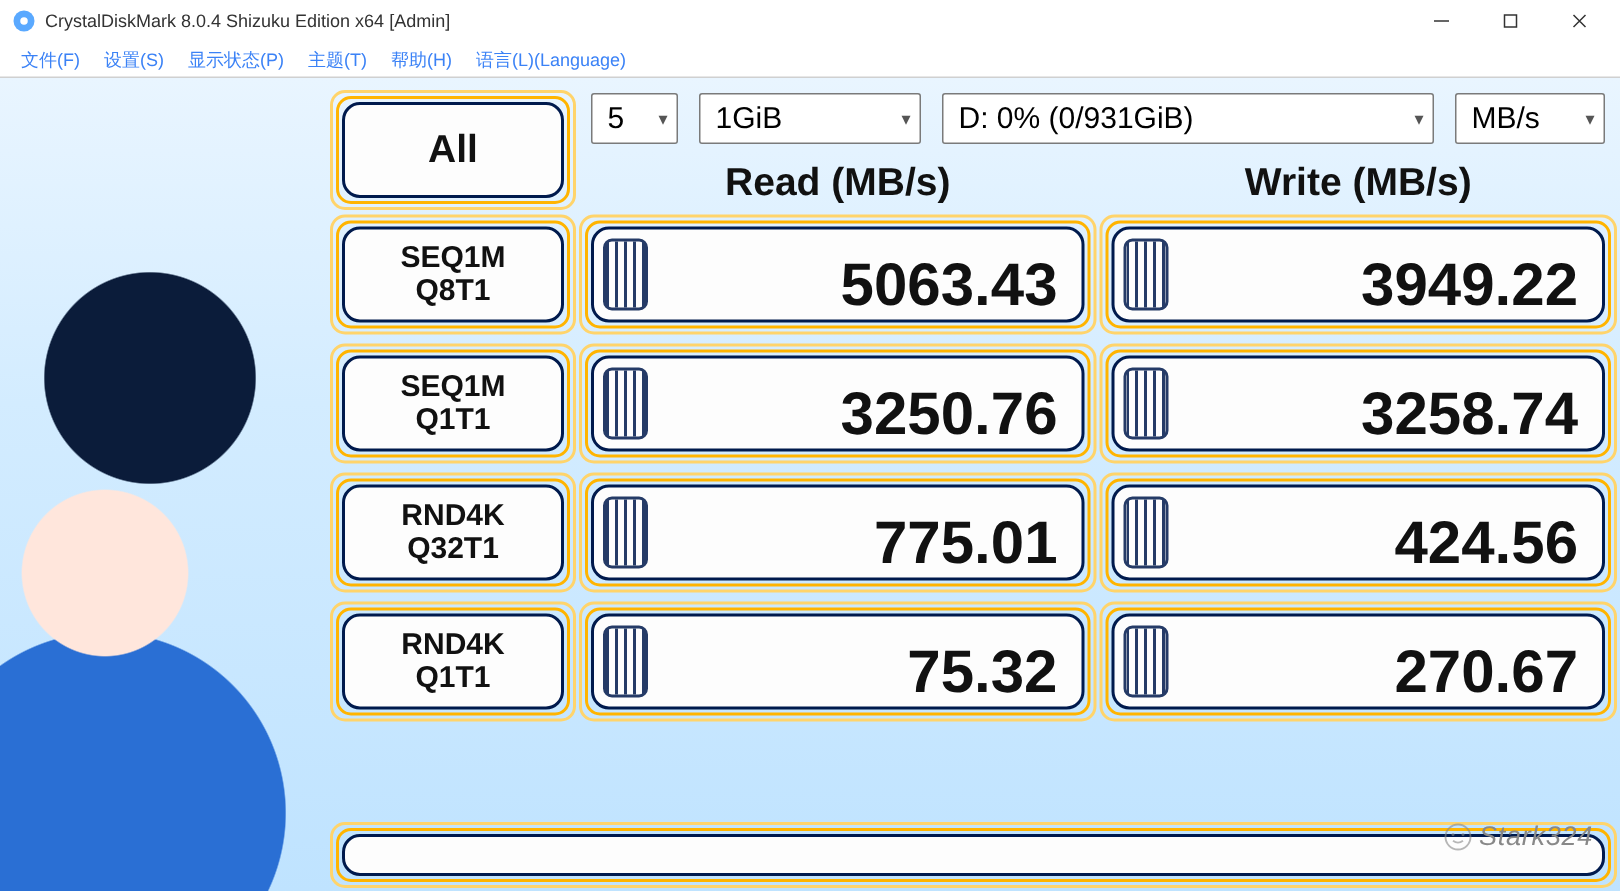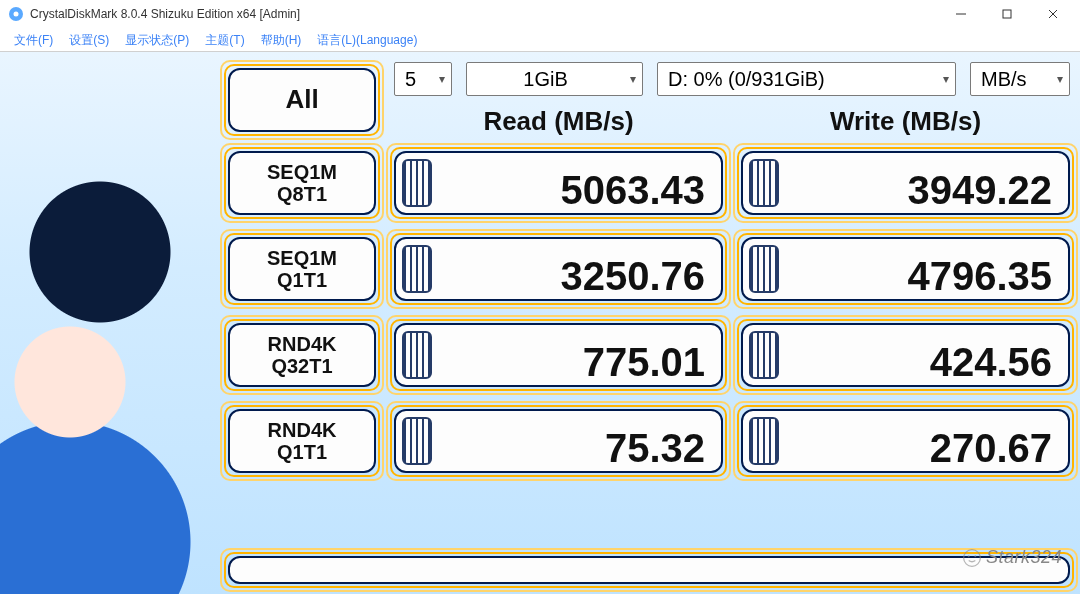--- a/index.html
+++ b/index.html
@@ -74,21 +74,21 @@
   .colhdr { font-size:26px; font-weight:700; color:#111; text-align:center; }
 
   
   .selrow { display:flex; gap:14px; height:34px; }
   .sel {
     height:34px; border:1px solid #7a7a7a; border-radius:2px; background:#fff;
     font-size:20px; display:flex; align-items:center; padding:0 28px 0 10px; position:relative;
   }
   .sel .chev { position:absolute; right:6px; top:50%; transform:translateY(-50%); color:#555; font-size:12px; }
   .sel.count { width:58px; }
-  .sel.size  { width:177px;justify-content:center; }
+  .sel.size  { width:148px; }
   .sel.drive { flex:1; }
   .sel.unit  { width:100px; }
 
   .statusbar {
     position:absolute; left:0; right:0; bottom:0; height:28px;
   }
   .statusframe { height:28px; }
 
   .watermark {
     position:absolute; right:18px; bottom:26px; color:#888; font-size:18px; font-style:italic;
@@ -187,21 +187,21 @@
           <div class="frame btncell">
             <span class="line1">SEQ1M</span>
             <span class="line2">Q1T1</span>
           </div>
           <div class="frame valcell">
             <span class="gauge"></span>
             <span>3250.76</span>
           </div>
           <div class="frame valcell">
             <span class="gauge"></span>
-            <span>4796.35</span>
+            <span>3258.74</span>
           </div>
         </div>
         <div class="row">
           <div class="frame btncell">
             <span class="line1">RND4K</span>
             <span class="line2">Q32T1</span>
           </div>
           <div class="frame valcell">
             <span class="gauge"></span>
             <span>775.01</span>

